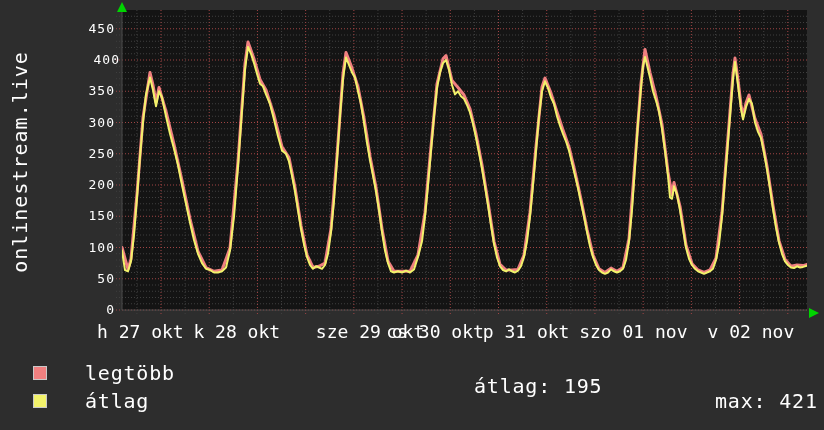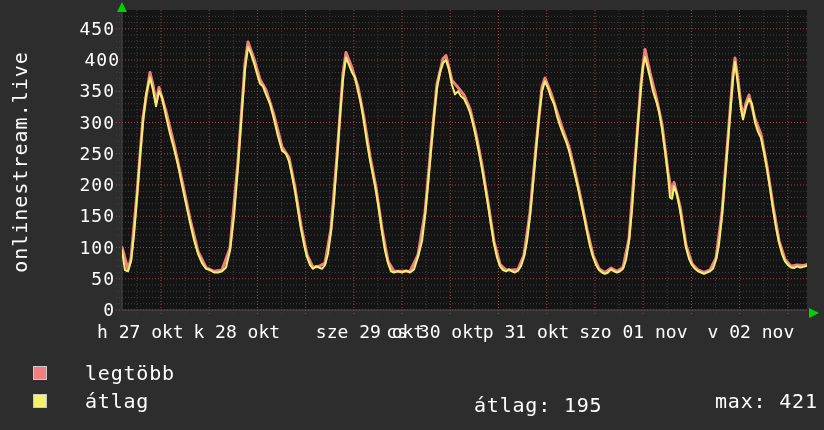--- a/index.html
+++ b/index.html
@@ -10,21 +10,21 @@
     color:#ffffff;
   }
   #stage{position:absolute;left:0;top:0;width:824px;height:430px;}
   .vtitle{
     position:absolute;left:20px;top:162px;
     transform:translate(-50%,-50%) rotate(-90deg);
     white-space:nowrap;font-size:20px;letter-spacing:1px;color:#fff;
   }
   .ytick{
     position:absolute;width:100px;text-align:right;
-    font-size:18px;letter-spacing:1px;line-height:20px;color:#fff;
+    font-size:13px;letter-spacing:1px;line-height:20px;color:#fff;
   }
   .xlabel{
     position:absolute;top:321px;white-space:pre;
     font-size:18px;line-height:22px;color:#fff;
   }
   #plot-svg{position:absolute;left:100px;top:0;}
   .legend-box{
     position:absolute;width:12px;height:12px;border:1px solid #c9c9c9;
   }
   .legend-label,.stat{
@@ -149,15 +149,15 @@
       <div class="xlabel" style="left: 579.15px;">szo 01 nov</div>
       <div class="xlabel" style="left: 675.58px; margin-left: 32px;">v 02 nov</div>
     </div>
 
   <div class="legend-box" style="left: 33px; top: 366px; background: rgb(240, 128, 128);"></div>
   <div class="legend-label" style="left:57px;top:362px;">legtöbb</div>
 
   <div class="legend-box" style="left: 33px; top: 394px; background: rgb(242, 242, 107);"></div>
   <div class="legend-label" style="left:57px;top:390px;">átlag</div>
 
-  <div class="stat" style="left:446px;top:394px;">átlag: 195</div>
+  <div class="stat" style="left:446px;top:375px;">átlag: 195</div>
   <div class="stat" style="left:687px;top:390px;">max: 421</div>
 </div>
 
 </body></html>

